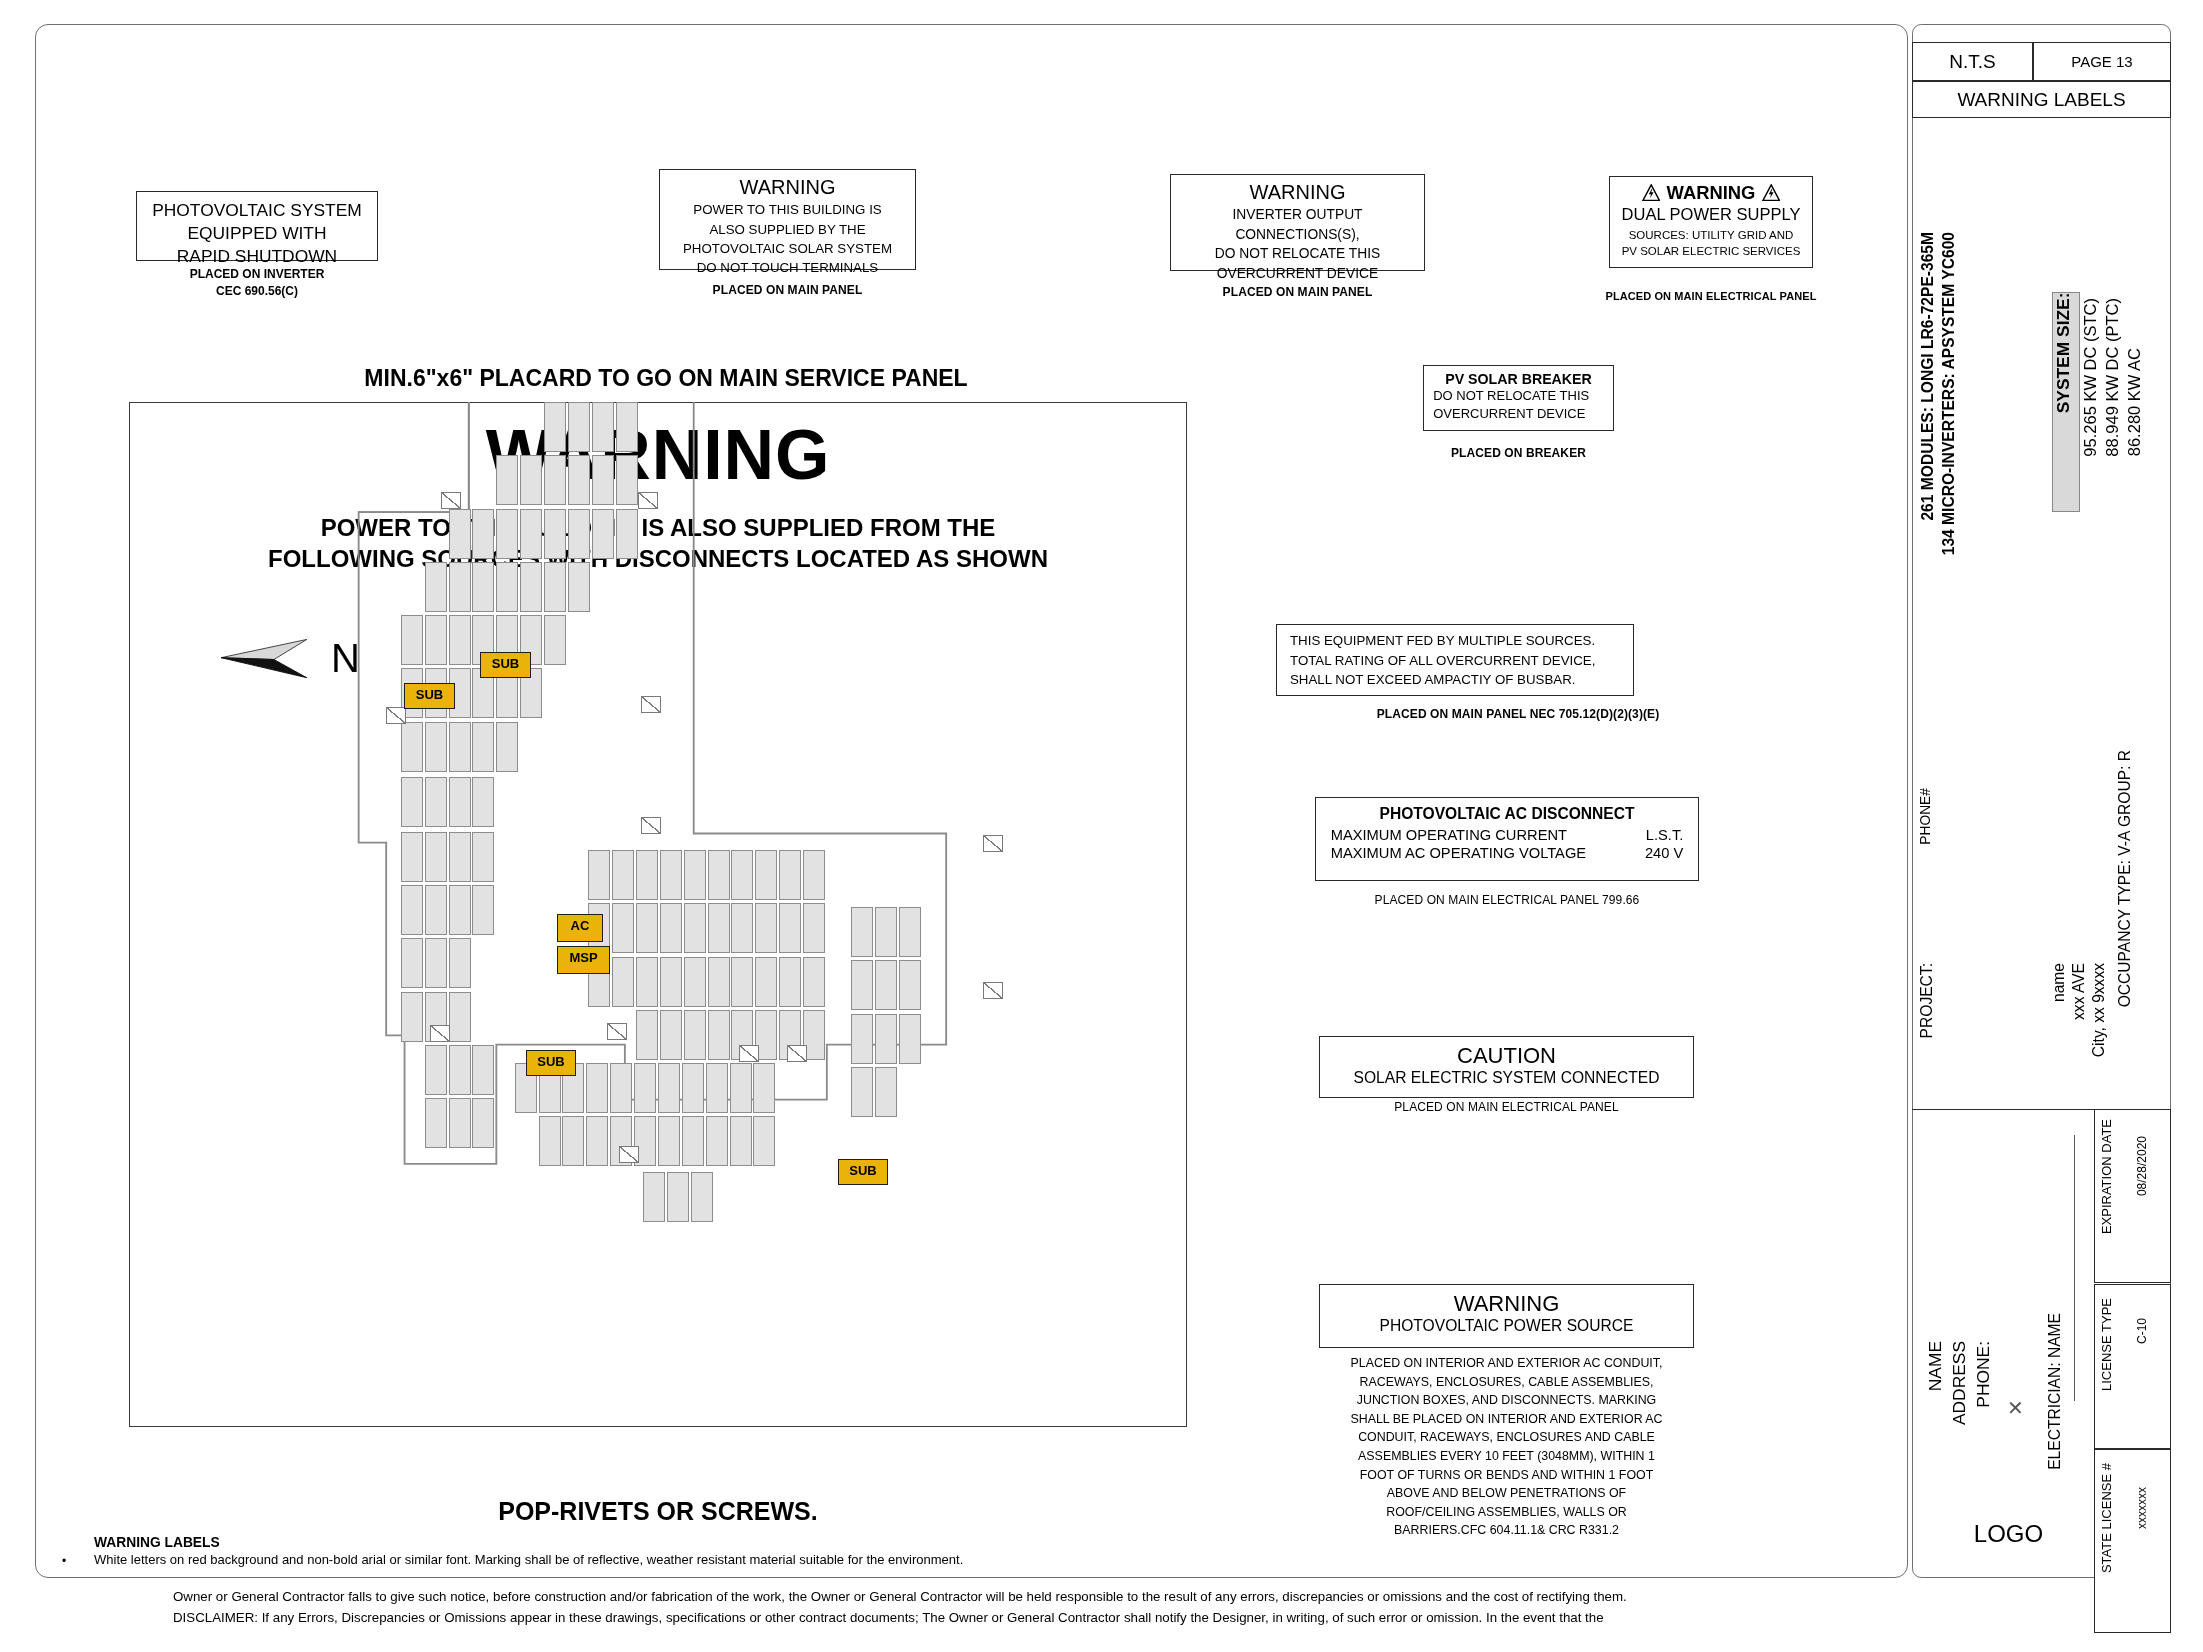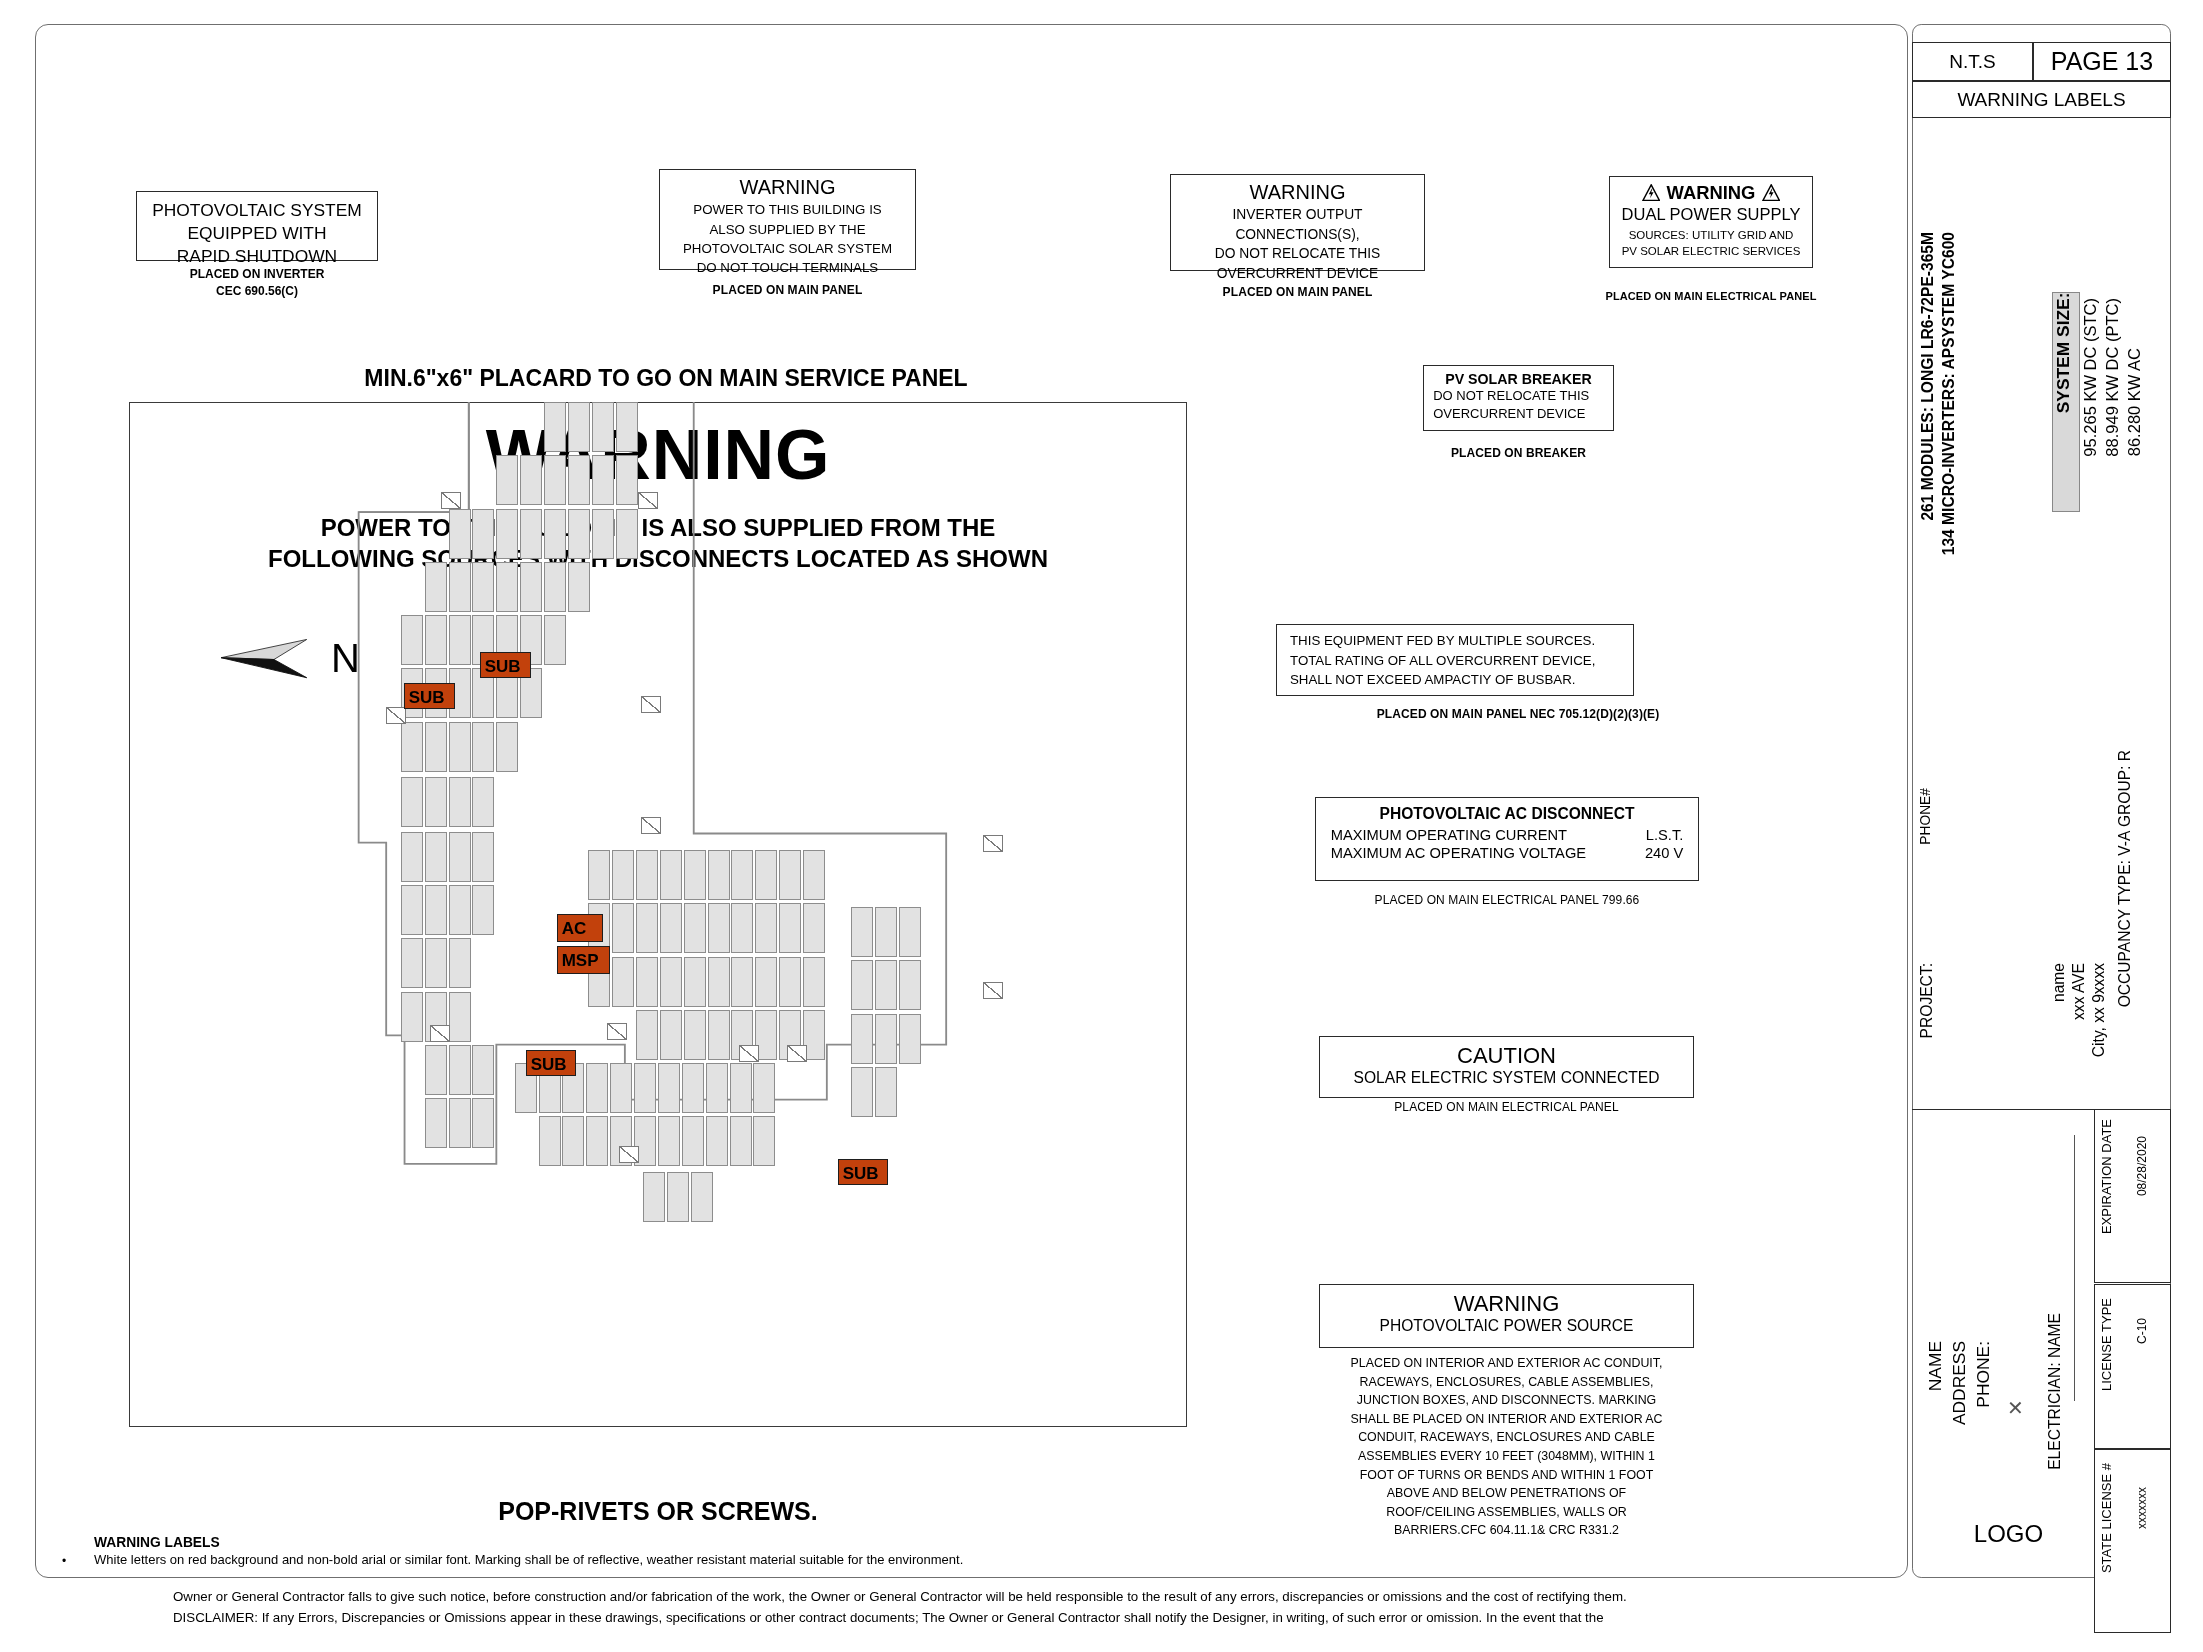--- a/index.html
+++ b/index.html
@@ -68,24 +68,24 @@
     left: 129px; top: 402px; width: 1056px; height: 1019px;
   }
   .panel {
     position: absolute;
     background: #e2e2e2;
     border: 0.9px solid #8d8d8d;
   }
   .eq-box {
     position: absolute;
     border: 1.1px solid #1e1e1e;
-    background: #c2410c;
-    font-size: 17px;
+    background: #eab308;
+    font-size: 13px;
     font-weight: bold;
-    text-align: left;
+    text-align: center;
     line-height: 1.5;
     padding: 0.9px 3.7px;
   }
   .vent {
     position: absolute;
     border: 0.9px solid #7a7a7a;
     background: #fff;
   }
   .vent:after {
     content: "";
@@ -99,21 +99,21 @@
 
 <div id="sheet">
 
   <div class="main-border"></div>
   <div class="right-border"></div>
 
   <div class="tb-cell" style="left:1912px; top:42px; width:121px; height:39px; display:flex; align-items:center; justify-content:center;">
     <span style="font-size:19px;">N.T.S</span>
   </div>
   <div class="tb-cell" style="left:2033px; top:42px; width:138px; height:39px; display:flex; align-items:center; justify-content:center;">
-    <span style="font-size:25px;">PAGE 13</span>
+    <span style="font-size:15px;">PAGE 13</span>
   </div>
   <div class="tb-cell" style="left:1912px; top:81px; width:259px; height:37px; display:flex; align-items:center; justify-content:center;">
     <span style="font-size:19px;">WARNING LABELS</span>
   </div>
 
   <div style="position:absolute; left:1912px; top:118px; width:259px; height:992px;">
 
     <div style="position:absolute; left:7.3px; top:114px; height:624px;">
       <div class="vert" style="font-size:15.6px; font-weight:bold;">261 MODULES: LONGI LR6-72PE-365M</div>
     </div>

